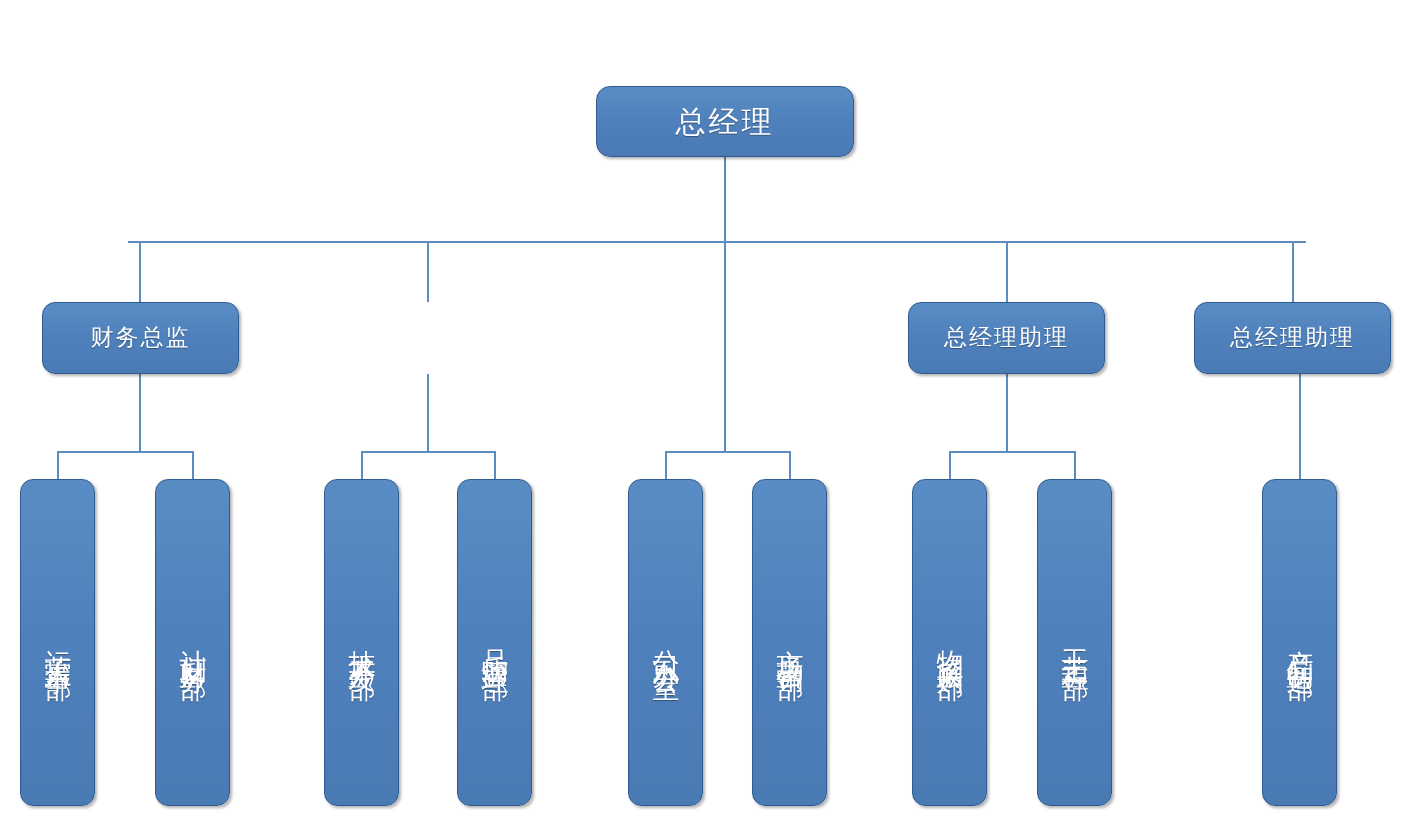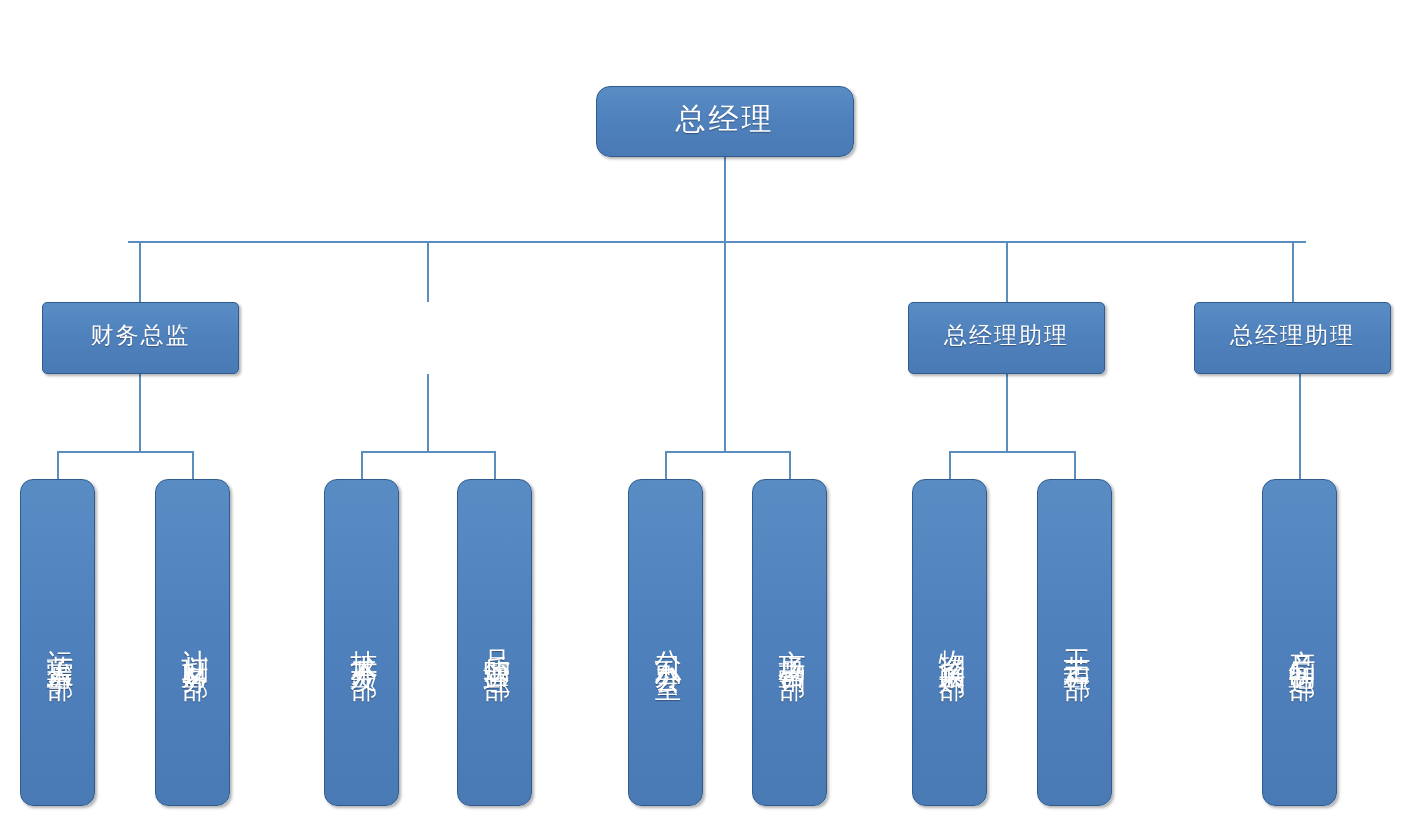--- a/index.html
+++ b/index.html
@@ -36,30 +36,29 @@
     background: linear-gradient(180deg, #5A8CC4 0%, #4F81BD 45%, #4A7AB4 100%);
     box-shadow: 2px 2px 3px rgba(0,0,0,0.30);
     color: #FFFFFF;
     display: flex;
     align-items: center;
     justify-content: center;
     text-align: left;
     text-shadow: 0 1px 1px rgba(0,0,0,0.35);
     line-height: 1.12;
     user-select: none;
-    font-family: Liberation Mono, monospace;
   }
 
   .node.level0 {
     border-radius: 14px;
     font-size: 30px;
     letter-spacing: 3px;
   }
   .node.level1 {
-    border-radius: 5px;
+    border-radius: 13px;
     font-size: 23px;
     letter-spacing: 2px;
   }
 
   
   .node.dept {
     border-radius: 13px;
     font-size: 27px;
     letter-spacing: 6px;
     writing-mode: vertical-rl;

